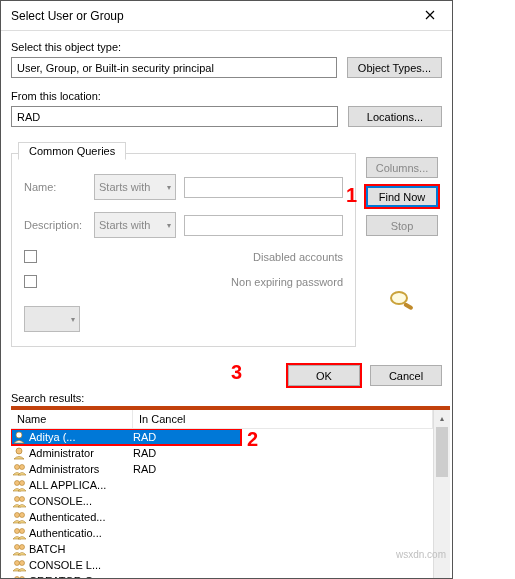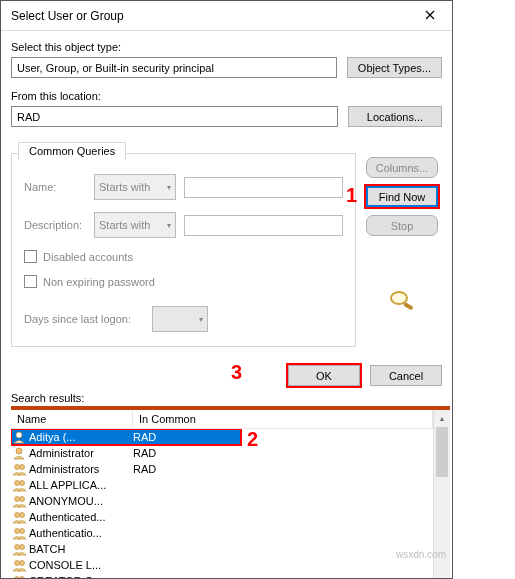--- a/index.html
+++ b/index.html
@@ -108,42 +108,42 @@
       align-items: center;
       justify-content: space-between;
     }
     .dropdown .chev { font-size: 8px; color: #888; }
     .qtext {
       border: 1px solid #bbb;
       background: #fff;
       flex: 1;
       height: 21px;
     }
-    .checkbox-row { display: flex; align-items: center; gap: 6px; color: #888; }
+    .checkbox-row { display: flex; align-items: center; gap: 6px; color: #888; justify-content: space-between; }
     .checkbox {
       width: 13px; height: 13px; border: 1px solid #888; background: #fff;
     }
     .right-col {
       display: flex;
       flex-direction: column;
       gap: 8px;
       align-items: center;
       width: 80px;
     }
     .btn-sm {
       border: 1px solid #adadad;
       background: #e1e1e1;
       padding: 2px 6px;
       font-family: inherit;
       font-size: 11px;
       height: 21px;
       width: 72px;
       cursor: default;
     }
-    .btn-sm.disabled { color: #888; border-radius: 7px; }
+    .btn-sm.disabled { color: #888; }
     .highlight-red { outline: 2px solid #f00; outline-offset: 0; }
     .highlight-blue { border: 2px solid #0078d7 !important; }
     .magnify {
       width: 32px; height: 24px;
       display: flex; align-items: center; justify-content: center;
     }
     .actions-row {
       display: flex;
       justify-content: flex-end;
       gap: 10px;
@@ -252,21 +252,20 @@
             </div>
             <div class="checkbox-row">
               <div class="checkbox"></div>
               <span>Disabled accounts</span>
             </div>
             <div class="checkbox-row">
               <div class="checkbox"></div>
               <span>Non expiring password</span>
             </div>
             <div class="qrow" style="margin-top:6px;">
-              <span class="qlabel" style="width:120px;">Days since last logon:</span>
               <div class="dropdown" style="width:56px;background:#e8e8e8;">
                 <span></span>
                 <span class="chev">▾</span>
               </div>
             </div>
           </div>
         </div>
       </div>
 
       <div class="right-col" style="margin-top:14px; padding-top:4px; position:relative;">
@@ -293,21 +292,21 @@
     <button class="btn" style="min-width:72px;">Cancel</button>
   </div>
 
   <div class="results-area">
     <div class="results-label">Search results:</div>
     <div style="flex:1; display:flex; flex-direction:column; border-top:4px solid #c2410c;">
       <div style="flex:1; display:flex;">
         <div style="flex:1; display:flex; flex-direction:column; position:relative;">
           <div class="grid-headers">
             <div class="gh name">Name</div>
-            <div class="gh folder">In Common</div>
+            <div class="gh folder">In Cancel</div>
           </div>
           <div class="grid-body" id="grid-body">
               <div class="grow selected" style="outline: rgb(255, 0, 0) solid 2px; outline-offset: -1px; width: 230px;">
                 <span class="gicon">
                   <svg width="14" height="14" viewBox="0 0 14 14">
                     <circle cx="7" cy="5" r="3" fill="#fff" stroke="#b0802a" stroke-width="0.7"></circle>
                     <path d="M2 13 Q7 8 12 13 Z" fill="#fff" stroke="#b0802a" stroke-width="0.7"></path>
                   </svg>
                 </span>
                 <span class="gname">Aditya       (...</span>
@@ -349,21 +348,21 @@
               </div>
               <div class="grow">
                 <span class="gicon">
                   <svg width="15" height="14" viewBox="0 0 15 14">
                     <circle cx="5" cy="5" r="2.5" fill="#f3c27a" stroke="#b0802a" stroke-width="0.6"></circle>
                     <circle cx="10" cy="5" r="2.5" fill="#f3c27a" stroke="#b0802a" stroke-width="0.6"></circle>
                     <path d="M1 13 Q5 8 9 13 Z" fill="#f3d88a" stroke="#b0802a" stroke-width="0.6"></path>
                     <path d="M6 13 Q10 8 14 13 Z" fill="#f3d88a" stroke="#b0802a" stroke-width="0.6"></path>
                   </svg>
                 </span>
-                <span class="gname">ANONYMOU...</span>
+                <span class="gname">CONSOLE...</span>
                 <span class="gfolder"></span>
               </div>
               <div class="grow">
                 <span class="gicon">
                   <svg width="15" height="14" viewBox="0 0 15 14">
                     <circle cx="5" cy="5" r="2.5" fill="#f3c27a" stroke="#b0802a" stroke-width="0.6"></circle>
                     <circle cx="10" cy="5" r="2.5" fill="#f3c27a" stroke="#b0802a" stroke-width="0.6"></circle>
                     <path d="M1 13 Q5 8 9 13 Z" fill="#f3d88a" stroke="#b0802a" stroke-width="0.6"></path>
                     <path d="M6 13 Q10 8 14 13 Z" fill="#f3d88a" stroke="#b0802a" stroke-width="0.6"></path>
                   </svg>

